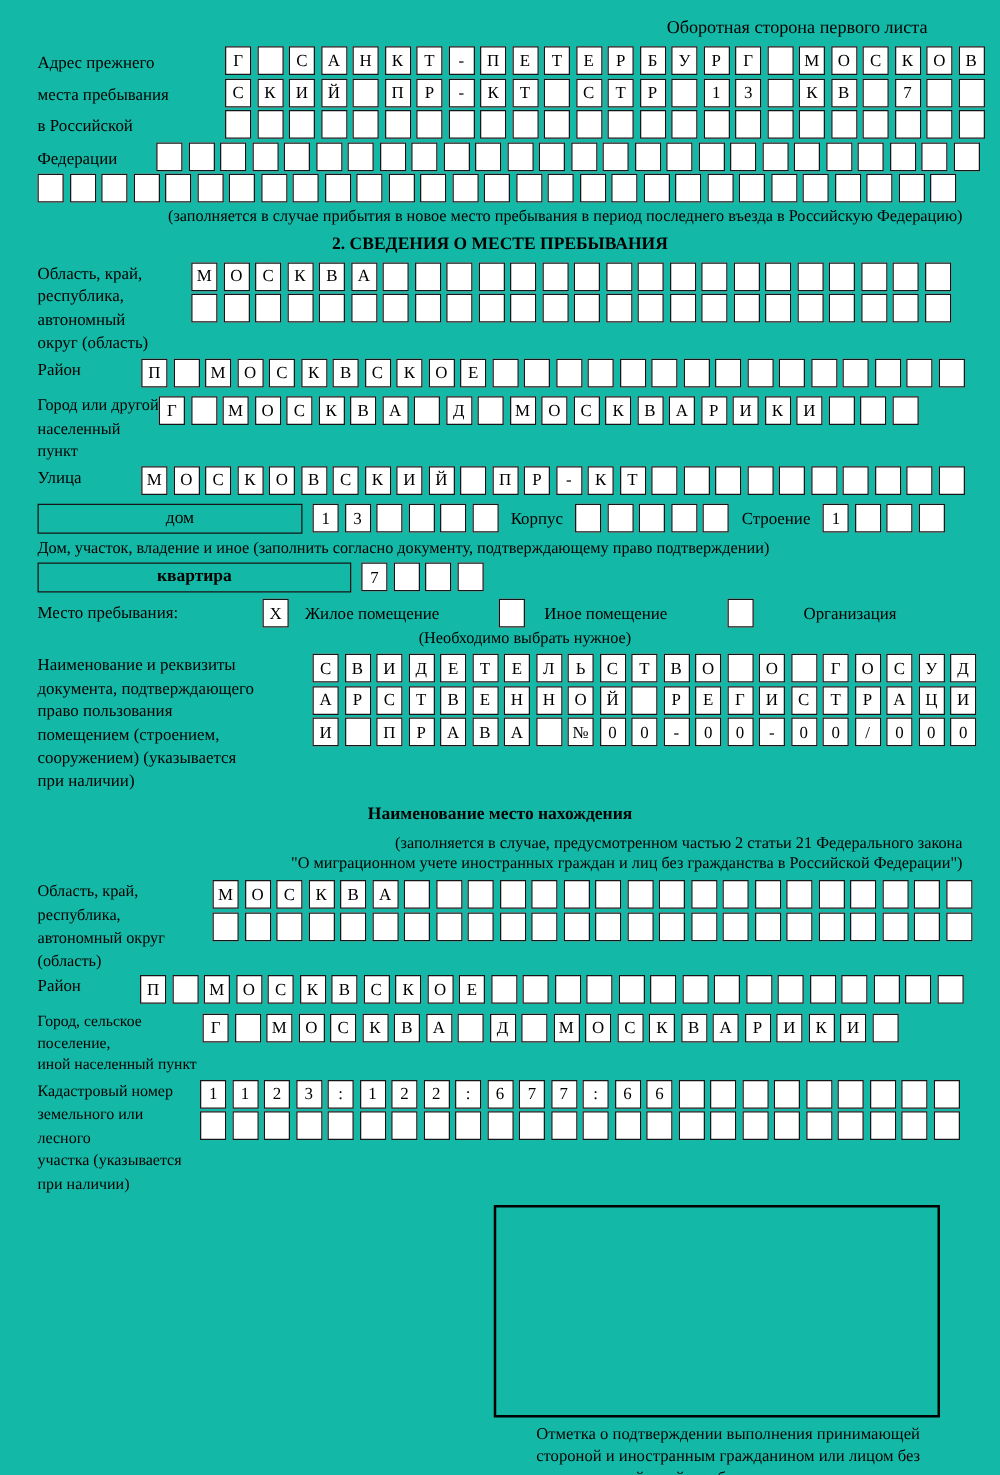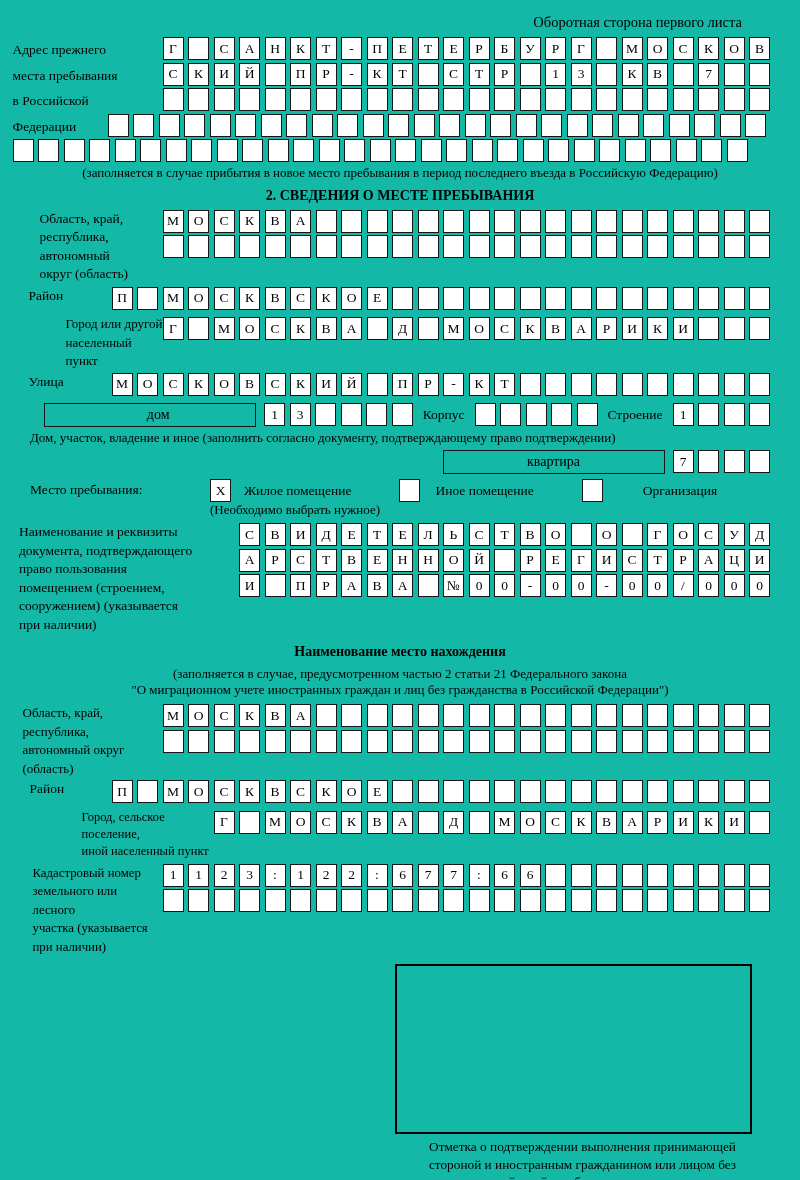--- a/index.html
+++ b/index.html
@@ -4,39 +4,39 @@
 <style>
   html,body{margin:0;padding:0;background:#e8e8e8;}
   .page{
     width:800px;height:1180px;box-sizing:border-box;
     background:#14b8a6;color:#000;
     font-family:"Liberation Serif","DejaVu Serif",serif;
     padding:14px 30px 10px 30px;position:relative;overflow:hidden;
     margin:0 auto;
   }
   .top-note{font-size:14.5px;text-align:right;padding-right:28px;margin-bottom:6px;}
-  .f-row{display:flex;align-items:flex-start;justify-content:flex-end;}
+  .f-row{display:flex;align-items:flex-start;}
   .f-label{flex:none;font-size:13.5px;line-height:18.5px;white-space:pre-line;}
   .lh25{line-height:25.5px;}
   .w150{width:150px;} .w123{width:123px;} .w83{width:83px;} .w97{width:97px;font-size:13px;}
   .w220{width:220px;} .w140{width:140px;font-size:13px;} .w82{width:82px;}
   .w132{width:132px;font-size:12.5px;line-height:17px;} .w130{width:130px;font-size:12.8px;}
   .grids{flex:none;}
   .boxrow{display:flex;gap:4.5px;margin-bottom:2.5px;}
   .cell{
     flex:none;box-sizing:border-box;width:21px;height:23px;
     border:1.7px solid #161616;display:flex;align-items:center;justify-content:center;
     font-size:13.5px;background:#fff;
   }
   .ml-55{margin-left:-55px;} .ml-150{margin-left:-150px;}
-  .note{font-size:13px;} .center{text-align:center;}
+  .note{font-size:13px;} .center{text-align:right;}
   .sec-title{font-size:14px;font-weight:bold;text-align:center;margin:7px 0 6px 0;}
   .wide-box{flex:none;box-sizing:border-box;height:24px;border:1.8px solid #161616;
     display:flex;align-items:center;justify-content:center;font-size:14px;}
-  .wb212{width:212px;padding-left:16px;} .wb255{width:222px;}
+  .wb212{width:212px;padding-left:16px;} .wb255{width:251px;font-weight:bold;}
   .inline-lbl{flex:none;font-size:13.5px;line-height:24px;}
   .house-row .boxrow, .apt-row .boxrow{margin-bottom:0;margin-left:8px;}
   .house-row .inline-lbl{margin-left:10px;margin-right:2px;}
   .stay-row{display:flex;align-items:center;margin-top:5px;}
   .stay-row .f-label{width:152px;}
   .stay-opt-label{flex:none;font-size:13.5px;}
   .fact-note,.stamp-note{white-space:pre-line;}
   .mt2{margin-top:2px;} .mt3{margin-top:3px;} .mt4{margin-top:4px;}
   .mt5{margin-top:5px;} .mt6{margin-top:6px;}
   .stamp-box{margin-left:365px;margin-top:8px;width:357px;height:170px;

